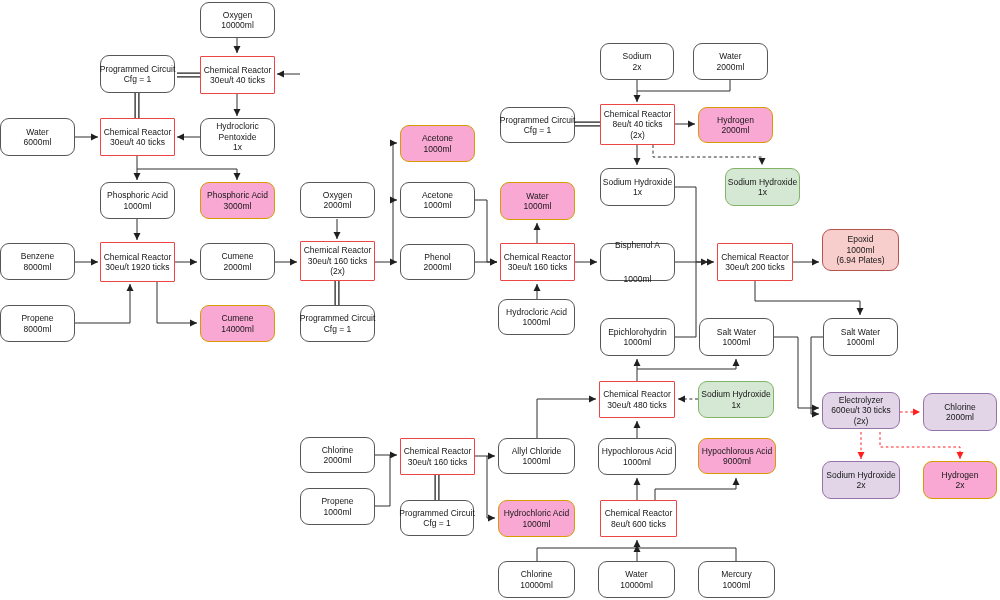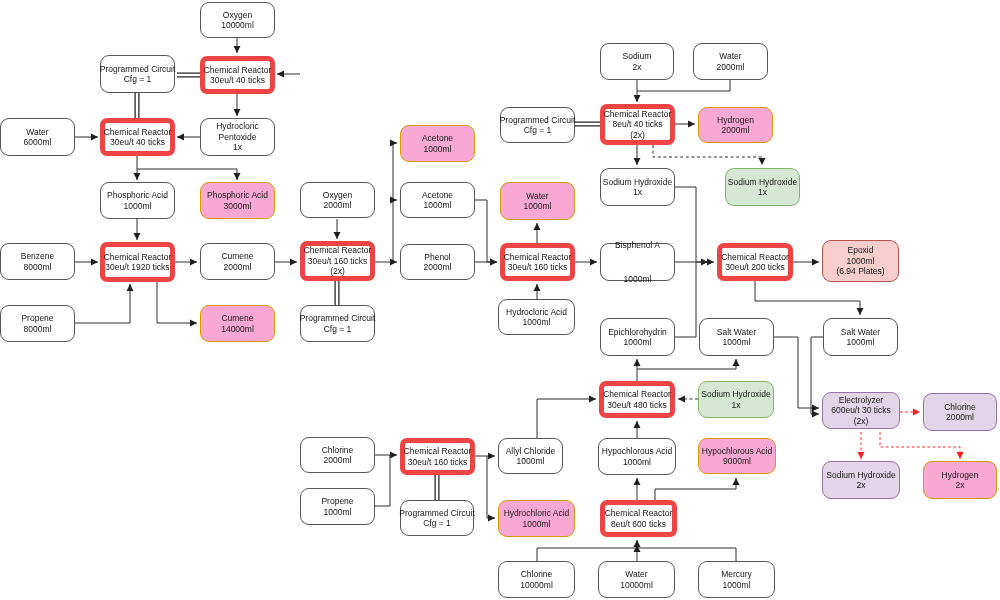--- a/index.html
+++ b/index.html
@@ -9,21 +9,21 @@
   #edges polyline{fill:none;stroke:#2e2e2e;stroke-width:1;}
   #edges .e-dashed{stroke-dasharray:3 2.6;}
   #edges .e-reddash{stroke:#ff1f1f;stroke-dasharray:2.6 2.6;}
   #edges .e-double-outer{stroke:#161616;stroke-width:5;}
   #edges .e-double-inner{stroke:#ffffff;stroke-width:2.6;}
   .node{position:absolute;box-sizing:border-box;display:flex;flex-direction:column;
         justify-content:center;align-items:center;text-align:center;
         font-size:8.5px;line-height:10.5px;color:#161616;border-radius:9px;z-index:2;}
   .node span{display:block;white-space:nowrap;}
   .plain{background:#ffffff;border:1px solid #565656;}
-  .reactor{background:#ffffff;border:5px solid #ef4444;border-radius:7px;}
+  .reactor{background:#ffffff;border:1px solid #ef4444;border-radius:1px;}
   .orange{background:#f9a8d4;border:1px solid #d79b00;}
   .green{background:#d5e8d4;border:1px solid #82b366;}
   .purple{background:#e1d5e7;border:1px solid #9673a6;}
   .red{background:#f8cecc;border:1px solid #b85450;}
 </style>
 </head>
 <body>
 
 <div id="stage">
   <svg id="edges" xmlns="http://www.w3.org/2000/svg">
@@ -217,21 +217,21 @@
       <span>1x</span>
     </div>
     <div class="node plain" style="left: 600px; top: 243px; width: 75px; height: 38px; gap: 24px;">
       <span>Bisphenol A</span>
       <span>1000ml</span>
     </div>
     <div class="node reactor" style="left: 717px; top: 243px; width: 76px; height: 38px;">
       <span>Chemical Reactor</span>
       <span>30eu/t 200 ticks</span>
     </div>
-    <div class="node red" style="left: 822px; top: 240px; width: 77px; height: 42px;">
+    <div class="node red" style="left: 822px; top: 229px; width: 77px; height: 42px;">
       <span>Epoxid</span>
       <span>1000ml</span>
       <span>(6.94 Plates)</span>
     </div>
     <div class="node plain" style="left: 600px; top: 318px; width: 75px; height: 38px;">
       <span>Epichlorohydrin</span>
       <span>1000ml</span>
     </div>
     <div class="node plain" style="left: 699px; top: 318px; width: 75px; height: 38px;">
       <span>Salt Water</span>
@@ -275,21 +275,21 @@
       <span>1000ml</span>
     </div>
     <div class="node reactor" style="left: 400px; top: 438px; width: 75px; height: 37px;">
       <span>Chemical Reactor</span>
       <span>30eu/t 160 ticks</span>
     </div>
     <div class="node plain" style="left: 400px; top: 500px; width: 74px; height: 36px;">
       <span>Programmed Circuit</span>
       <span>Cfg = 1</span>
     </div>
-    <div class="node plain" style="left: 498px; top: 438px; width: 65px; height: 36px; align-items: center;">
+    <div class="node plain" style="left: 498px; top: 438px; width: 77px; height: 36px; align-items: center;">
       <span>Allyl Chloride</span>
       <span>1000ml</span>
     </div>
     <div class="node orange" style="left: 498px; top: 500px; width: 77px; height: 37px;">
       <span>Hydrochloric Acid</span>
       <span>1000ml</span>
     </div>
     <div class="node plain" style="left: 598px; top: 438px; width: 78px; height: 37px;">
       <span>Hypochlorous Acid</span>
       <span>1000ml</span>

